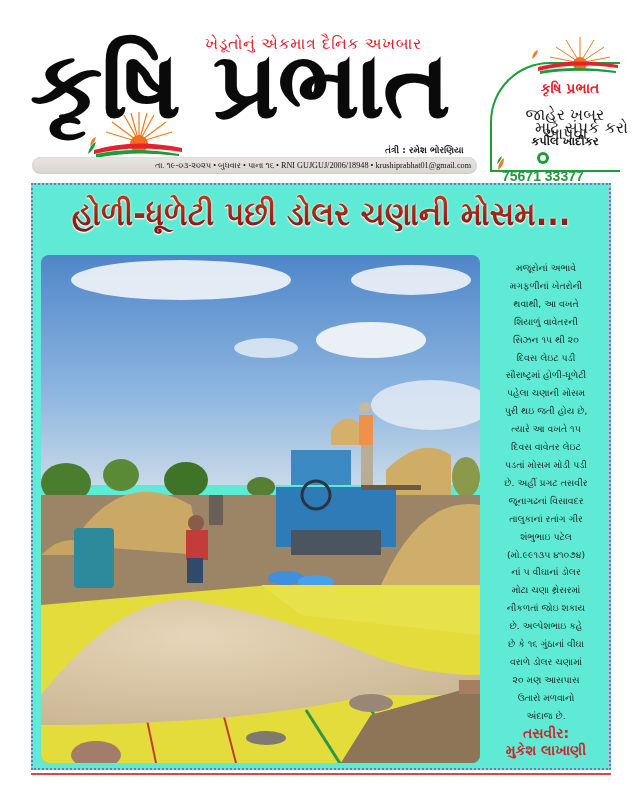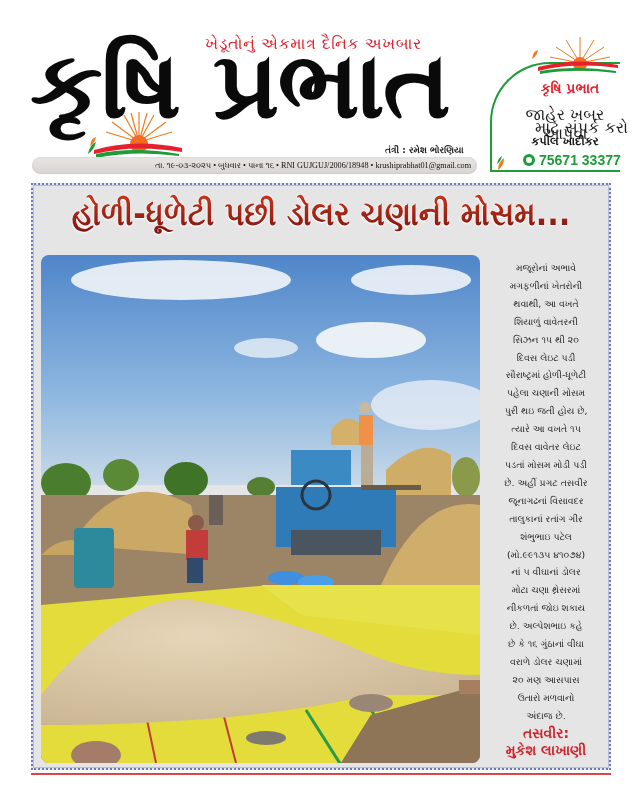--- a/index.html
+++ b/index.html
@@ -41,30 +41,30 @@
     height: 110px;
   }
   .ad-sun { position: absolute; left: 40px; top: 5px; width: 90px; height: 40px; }
   .ad-title { position: absolute; left: 20px; top: 50px; width: 120px; text-align: center;
     font-size: 14px; font-weight: bold; color: #e4212c; }
   .ad-line { position: absolute; left: 12px; width: 126px; text-align: center; font-size: 16px; color: #222; }
   .ad-line.l1 { top: 75px; }
   .ad-line.l2 { top: 88px; text-align: right; }
   .ad-name { position: absolute; left: 12px; top: 104px; width: 126px; text-align: center;
     font-size: 11.5px; font-weight: bold; color: #111; }
-  .ad-phone { position: absolute; left: 33px; top: 122px; font-size: 14px; font-weight: bold;
-    color: #1f9c3a; font-family: "Liberation Sans", sans-serif; display: flex; align-items: center; gap: 4px; }
+  .ad-phone { position: absolute; left: 12px; top: 122px; font-size: 14px; font-weight: bold;
+    color: #1f9c3a; font-family: "Liberation Sans", sans-serif; display: flex; align-items: center; gap: 4px; flex-direction: column; }
   .wa-icon { width: 12px; height: 12px; border-radius: 50%; background: #1f9c3a; position: relative; }
   .wa-icon::after { content: ""; position: absolute; left: 3px; top: 3px; width: 6px; height: 6px; border-radius: 50%; background: #fff; }
   .ad-leaf { position: absolute; left: 6px; top: 124px; width: 10px; height: 16px; }
 
   
   .article {
     position: absolute; left: 31px; top: 183px; width: 580px; height: 587px;
-    background: #e5e5e5;
+    background: #5eead4;
     border: 2px dotted #6b7bb5;
     box-shadow: 0 0 0 1px #b6bfdc inset;
   }
   .article-bottom-rule { position: absolute; left: 31px; top: 773px; width: 580px; height: 2px; background: #d94848; }
   .headline {
     position: absolute; left: 0; top: 6px; width: 576px; text-align: center;
     font-family: "DejaVu Sans", sans-serif; font-weight: bold; font-size: 33px; line-height: 46px;
     color: #a8241c;
     background: linear-gradient(#c93a1a, #7a1010);
     -webkit-background-clip: text; background-clip: text;

